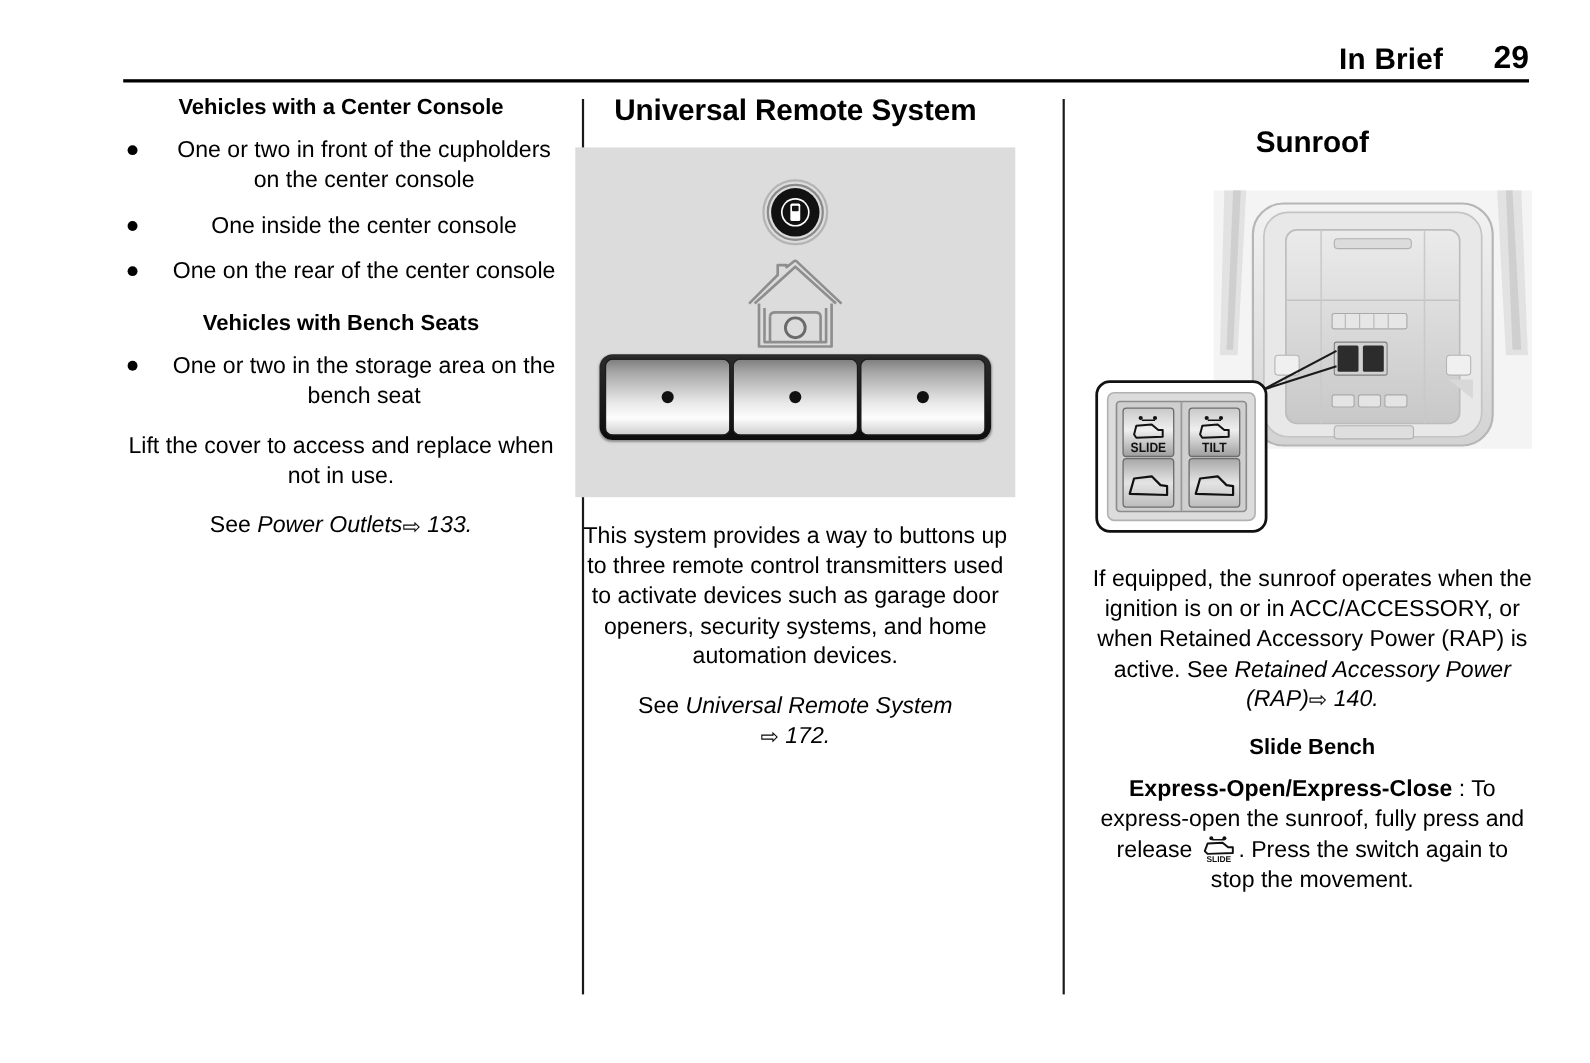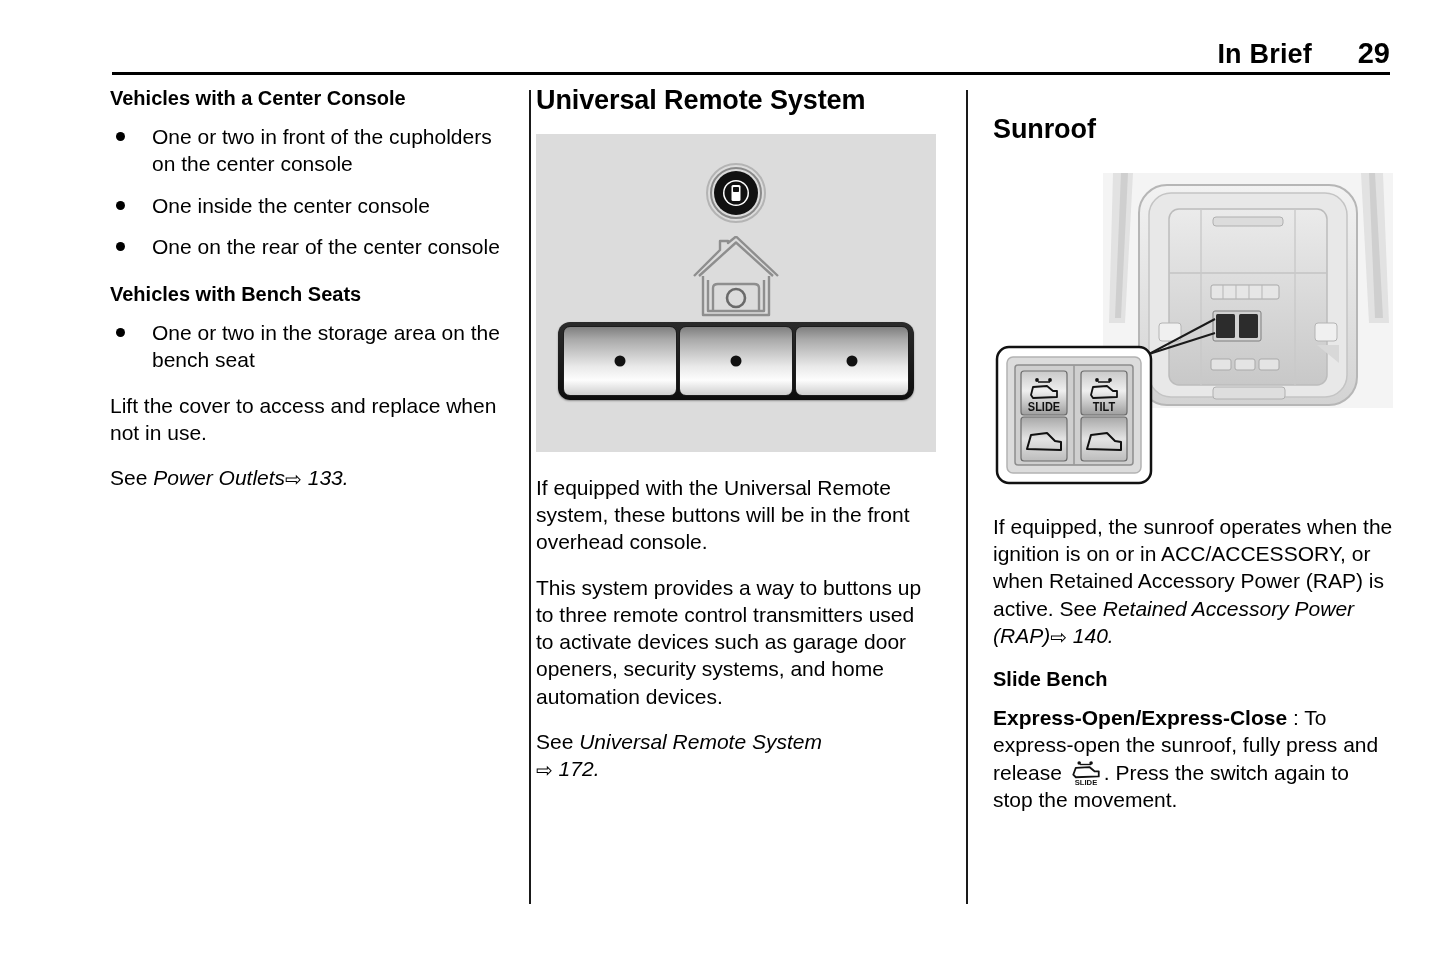--- a/index.html
+++ b/index.html
@@ -52,23 +52,24 @@
   .columns {
     position: absolute;
     left: 0;
     top: 86px;
     width: 1445px;
     height: 820px;
   }
   .col {
     position: absolute;
     top: 0;
+    text-align: center;
   }
   .col-left   { left: 110px;  width: 400px; }
-  .col-mid    { left: 536px;  width: 400px; }
+  .col-mid    { left: 523px;  width: 400px; }
   .col-right  { left: 993px;  width: 400px; margin-top: 29px; }
 
   .divider {
     position: absolute;
     top: 4px;
     width: 0;
     height: 814px;
     border-left: 2px solid #1a1a1a;
   }
   .divider-1 { left: 529px; }
@@ -307,21 +308,20 @@
         </div>
         <div class="urs-btn">
           <span class="dot"></span>
         </div>
         <div class="urs-btn">
           <span class="dot"></span>
         </div>
       </div>
     </div>
 
-    <p class="body">If equipped with the Universal Remote system, these buttons will be in the front overhead console.</p>
 
     <p class="body">This system provides a way to buttons up to three remote control transmitters used to activate devices such as garage door openers, security systems, and home automation devices.</p>
 
     <p class="body">
       <span>See </span><span class="arrow-ref">Universal Remote System</span><br><span class="ref-arrow">⇨</span>&nbsp;<span class="ital">172.</span>
     </p>
 
   </div>
 
   <div class="col col-right">

